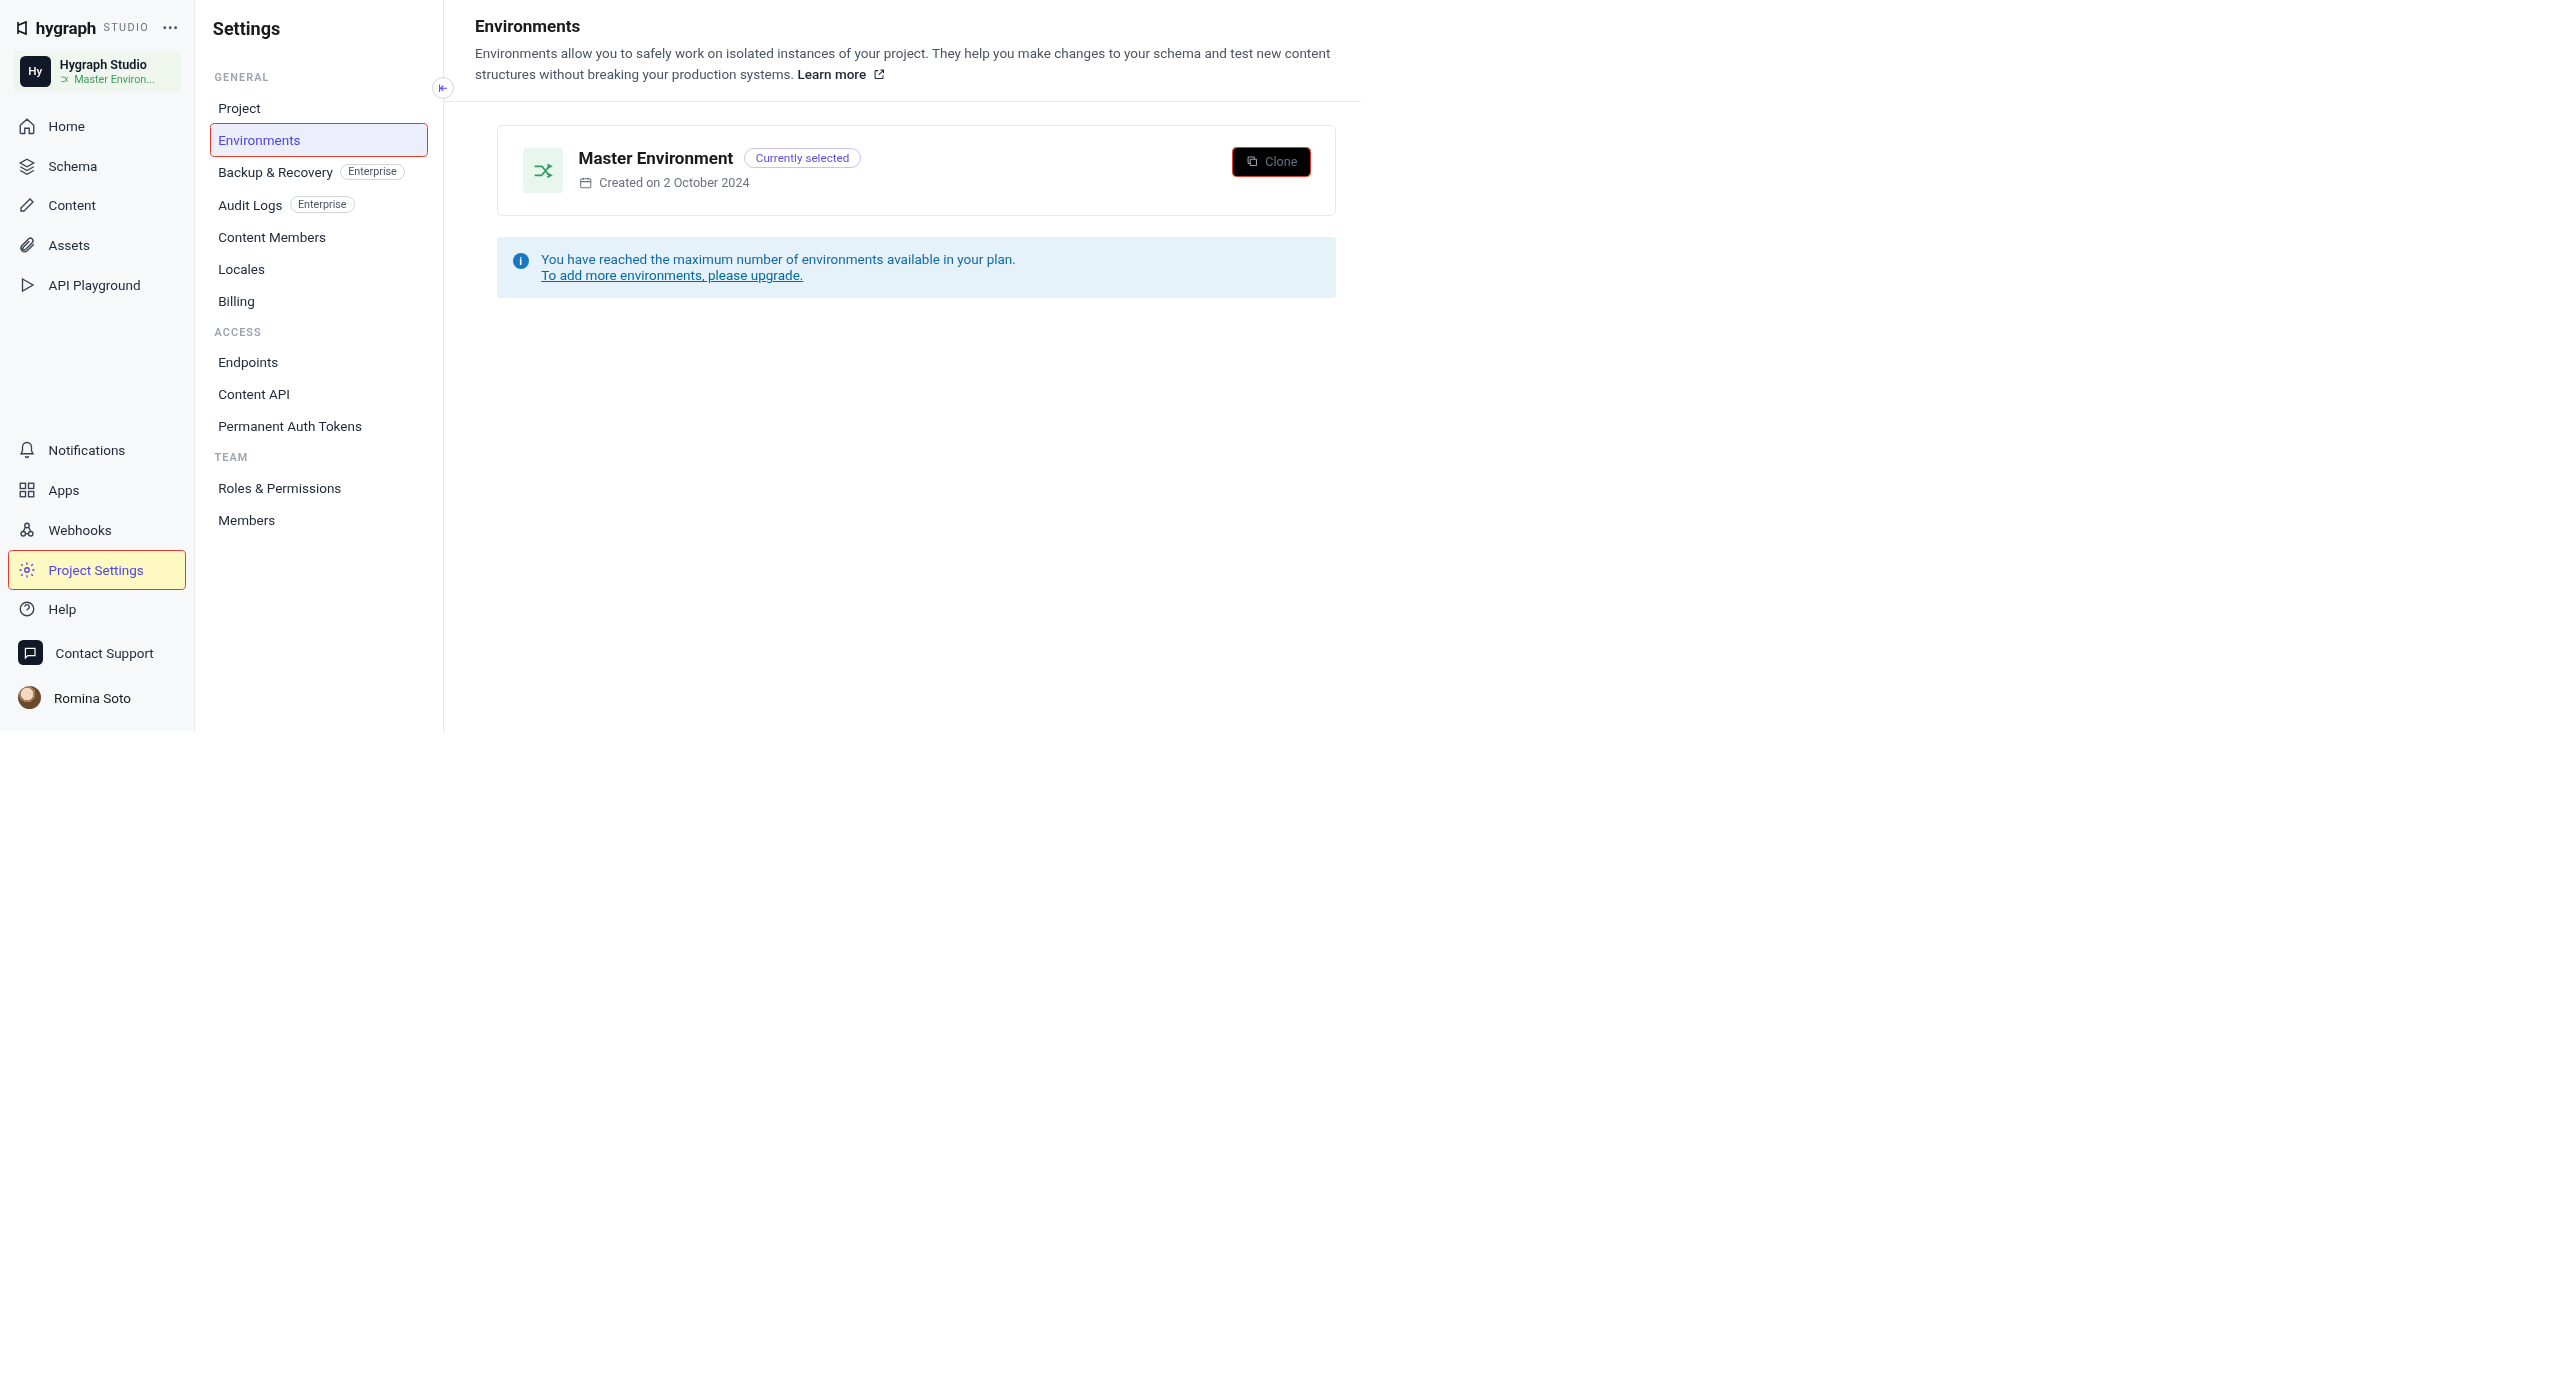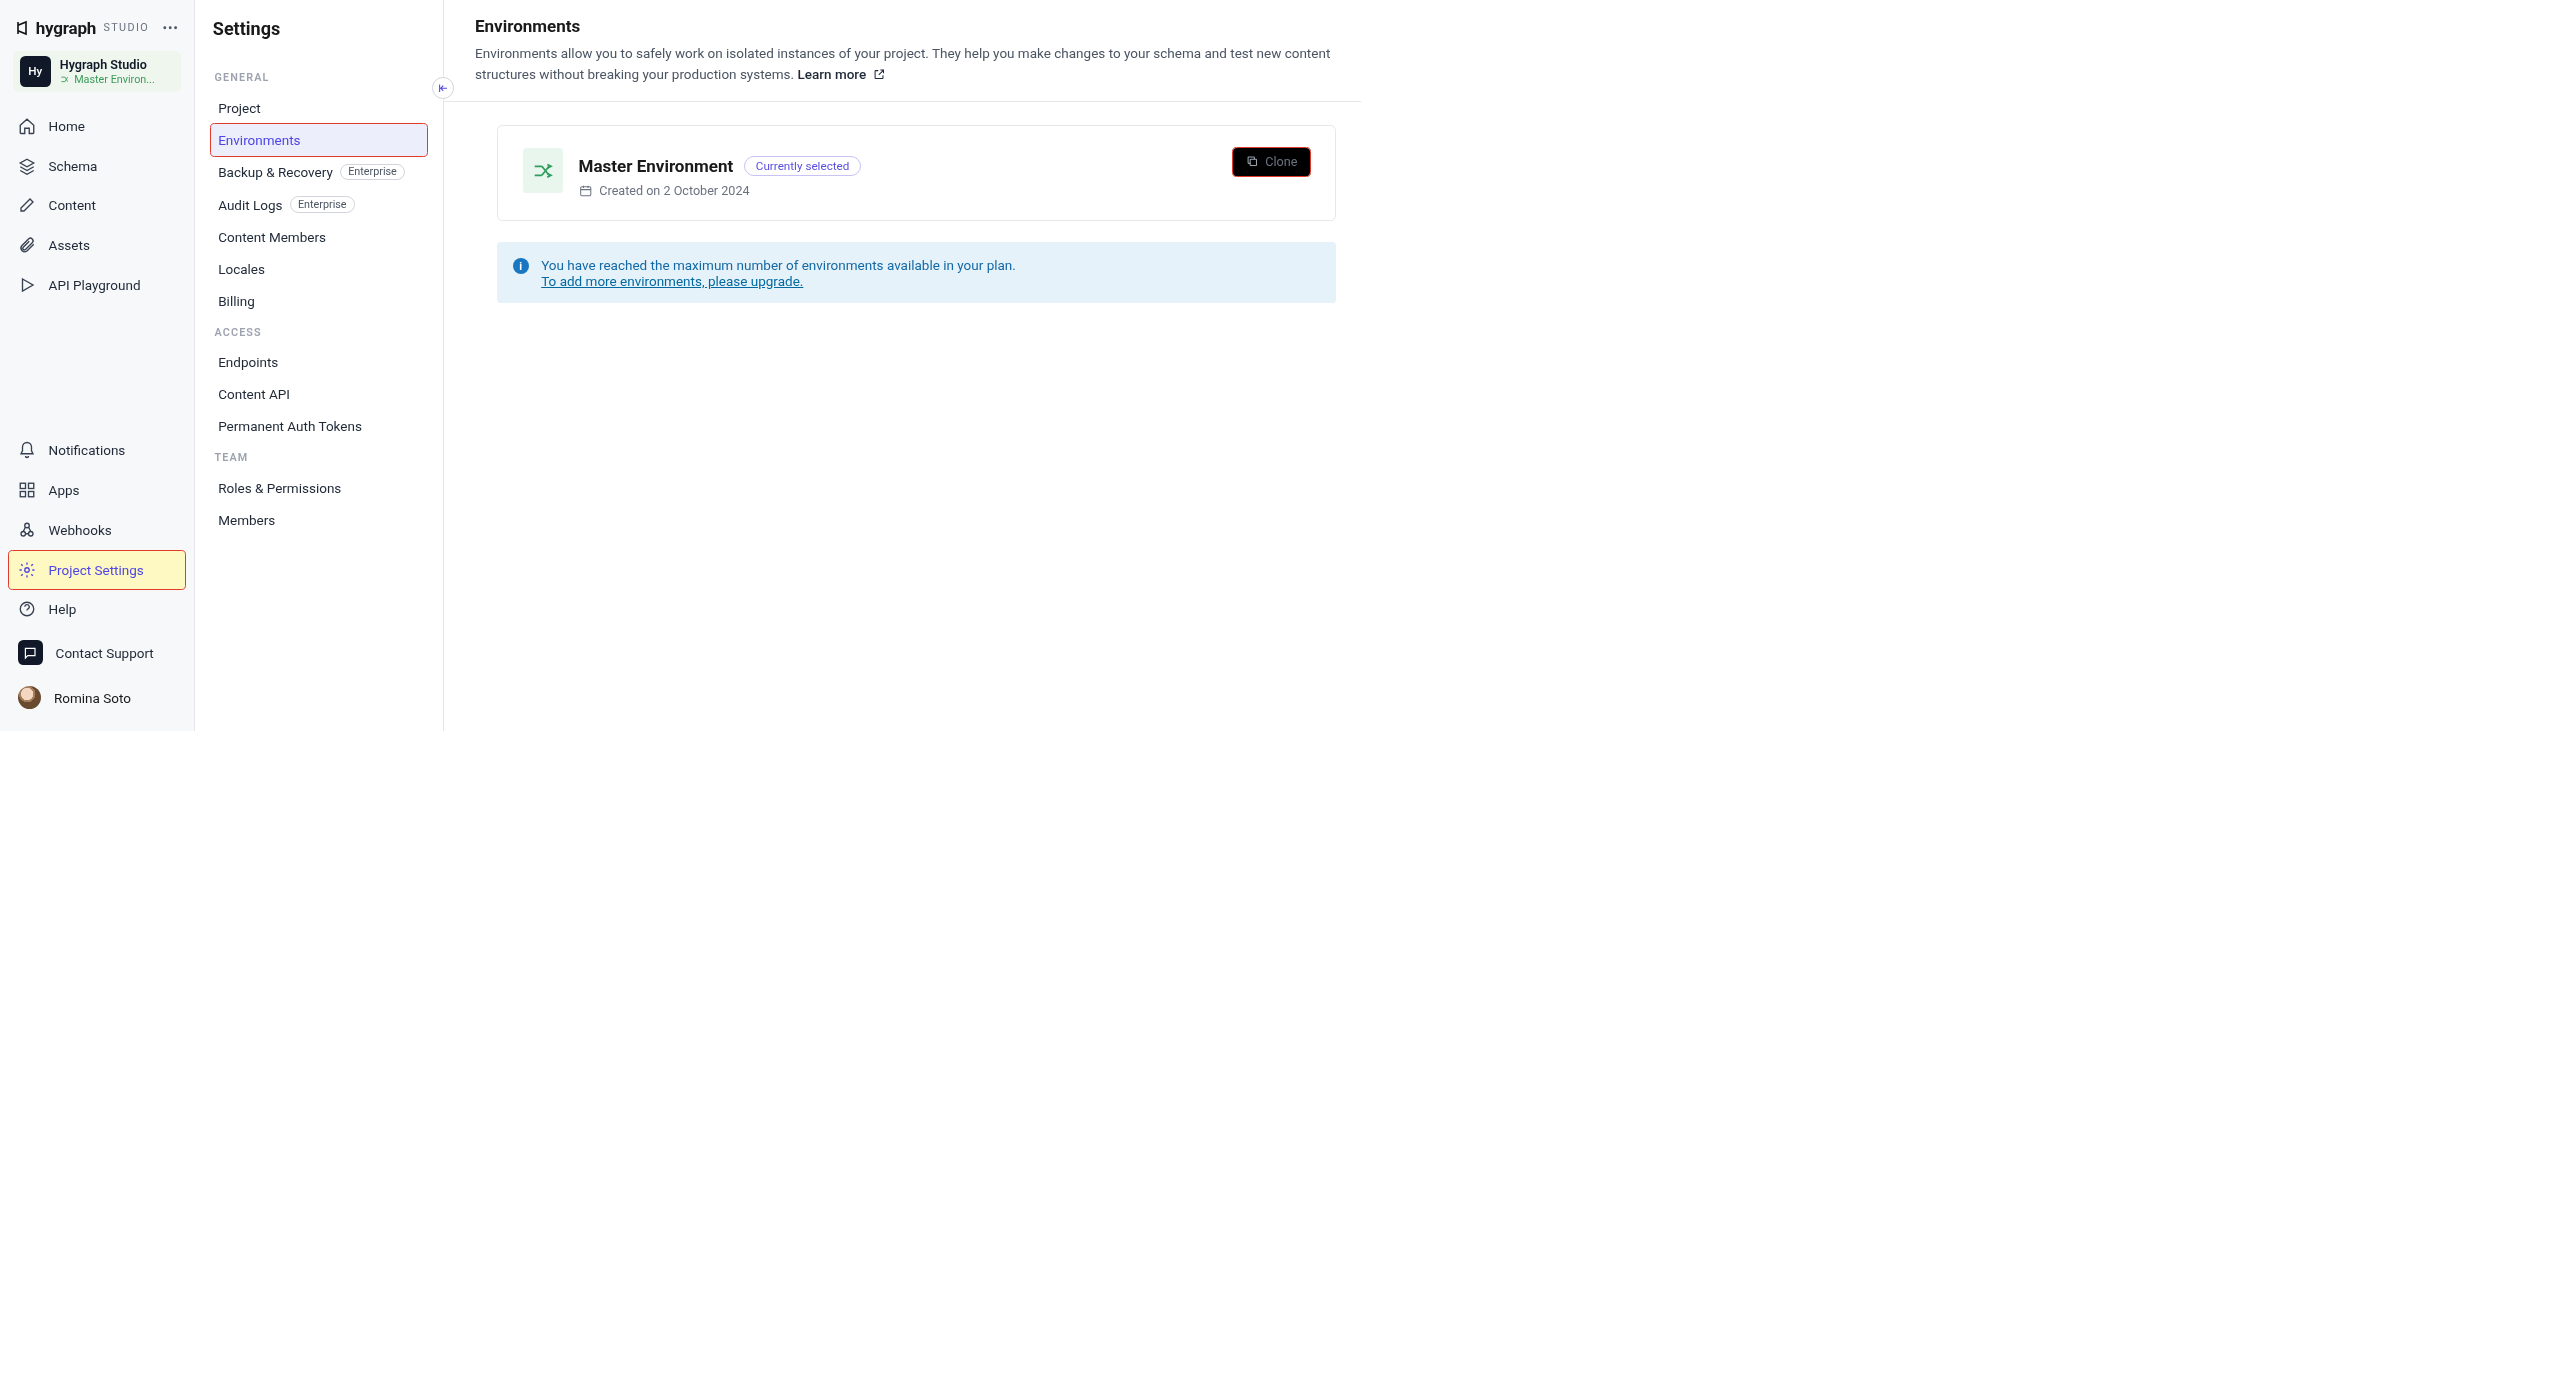--- a/index.html
+++ b/index.html
@@ -108,21 +108,21 @@
 
 .env-card {
   border: 0.9px solid #e5e7eb; border-radius: 5.4px;
   padding: 21.6px 25px; margin: 0 0 21.6px 21.6px;
 }
 .env-head { display: flex; align-items: flex-start; gap: 16px; }
 .env-icon {
   width: 40px; height: 45px; background: #e9f6ee; border-radius: 3.6px;
   display: flex; align-items: center; justify-content: center; color: #2f9d5e;
 }
-.env-title-row { display: flex; align-items: flex-start; gap: 10.8px; flex-wrap: wrap; margin-top: 8px; }
+.env-title-row { display: flex; align-items: flex-start; gap: 10.8px; flex-wrap: wrap; }
 .env-title { font-size: 17px; font-weight: 700; }
 .chip-selected {
   font-size: 11.7px; color: #5b4fe0; border: 0.9px solid #c8c2f5; border-radius: 12.6px;
   padding: 1.8px 10.8px; background: #fff;
 }
 .env-meta { font-size: 12.6px; color: #6b7280; margin-top: 7.2px; display: flex; align-items: center; gap: 7.2px; }
 .env-actions { margin-left: auto; }
 .clone-btn {
   display: inline-flex; align-items: center; gap: 7.2px;
   font-size: 12.6px; color: #6b7280; background: #000000;

